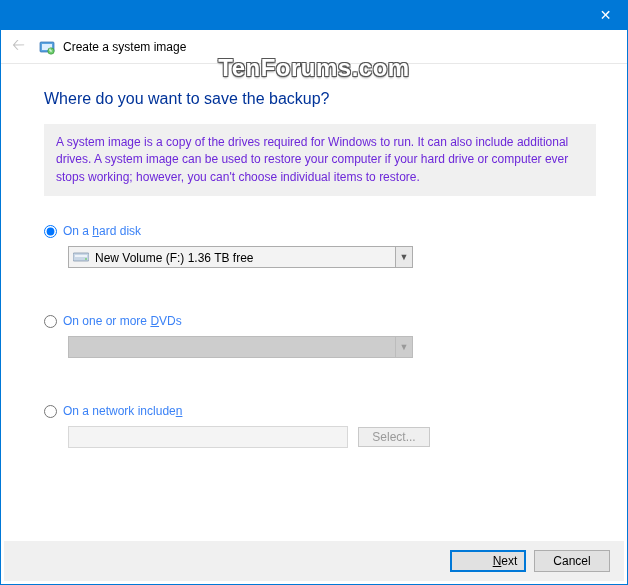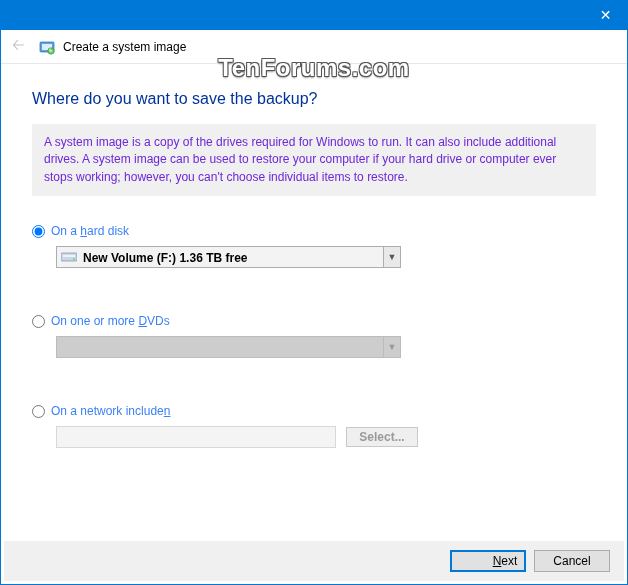--- a/index.html
+++ b/index.html
@@ -43,21 +43,21 @@
     font-size: 16px;
     margin-right: 14px;
   }
   .app-icon {
     width: 16px; height: 16px;
     margin-right: 8px;
     display: inline-block;
   }
   .app-title { color: #000; font-size: 12px; }
   .content {
-    padding: 18px 32px 0 32px;
+    padding: 18px 32px 0 44px;
     position: relative;
   }
   .heading {
     color: #003399;
     font-size: 16px;
     font-weight: 400;
     margin: 8px 0 16px 0;
   }
   .info-box {
     background: #f0f0f0;
@@ -72,21 +72,21 @@
     display: flex;
     align-items: center;
     margin-bottom: 8px;
   }
   .option-row input[type=radio] {
     margin: 0 6px 0 0;
     width: 13px; height: 13px;
   }
   .option-label { color: #3b82f6; font-size: 12px; }
   .option-label .u { text-decoration: underline; }
-  .indent { padding-left: 24px; font-weight: bold; }
+  .indent { padding-left: 24px; }
   .dropdown {
     display: flex;
     align-items: center;
     border: 1px solid #adadad;
     background: #f3f3f3;
     width: 345px;
     height: 22px;
     position: relative;
   }
   .dropdown .disk-icon {

